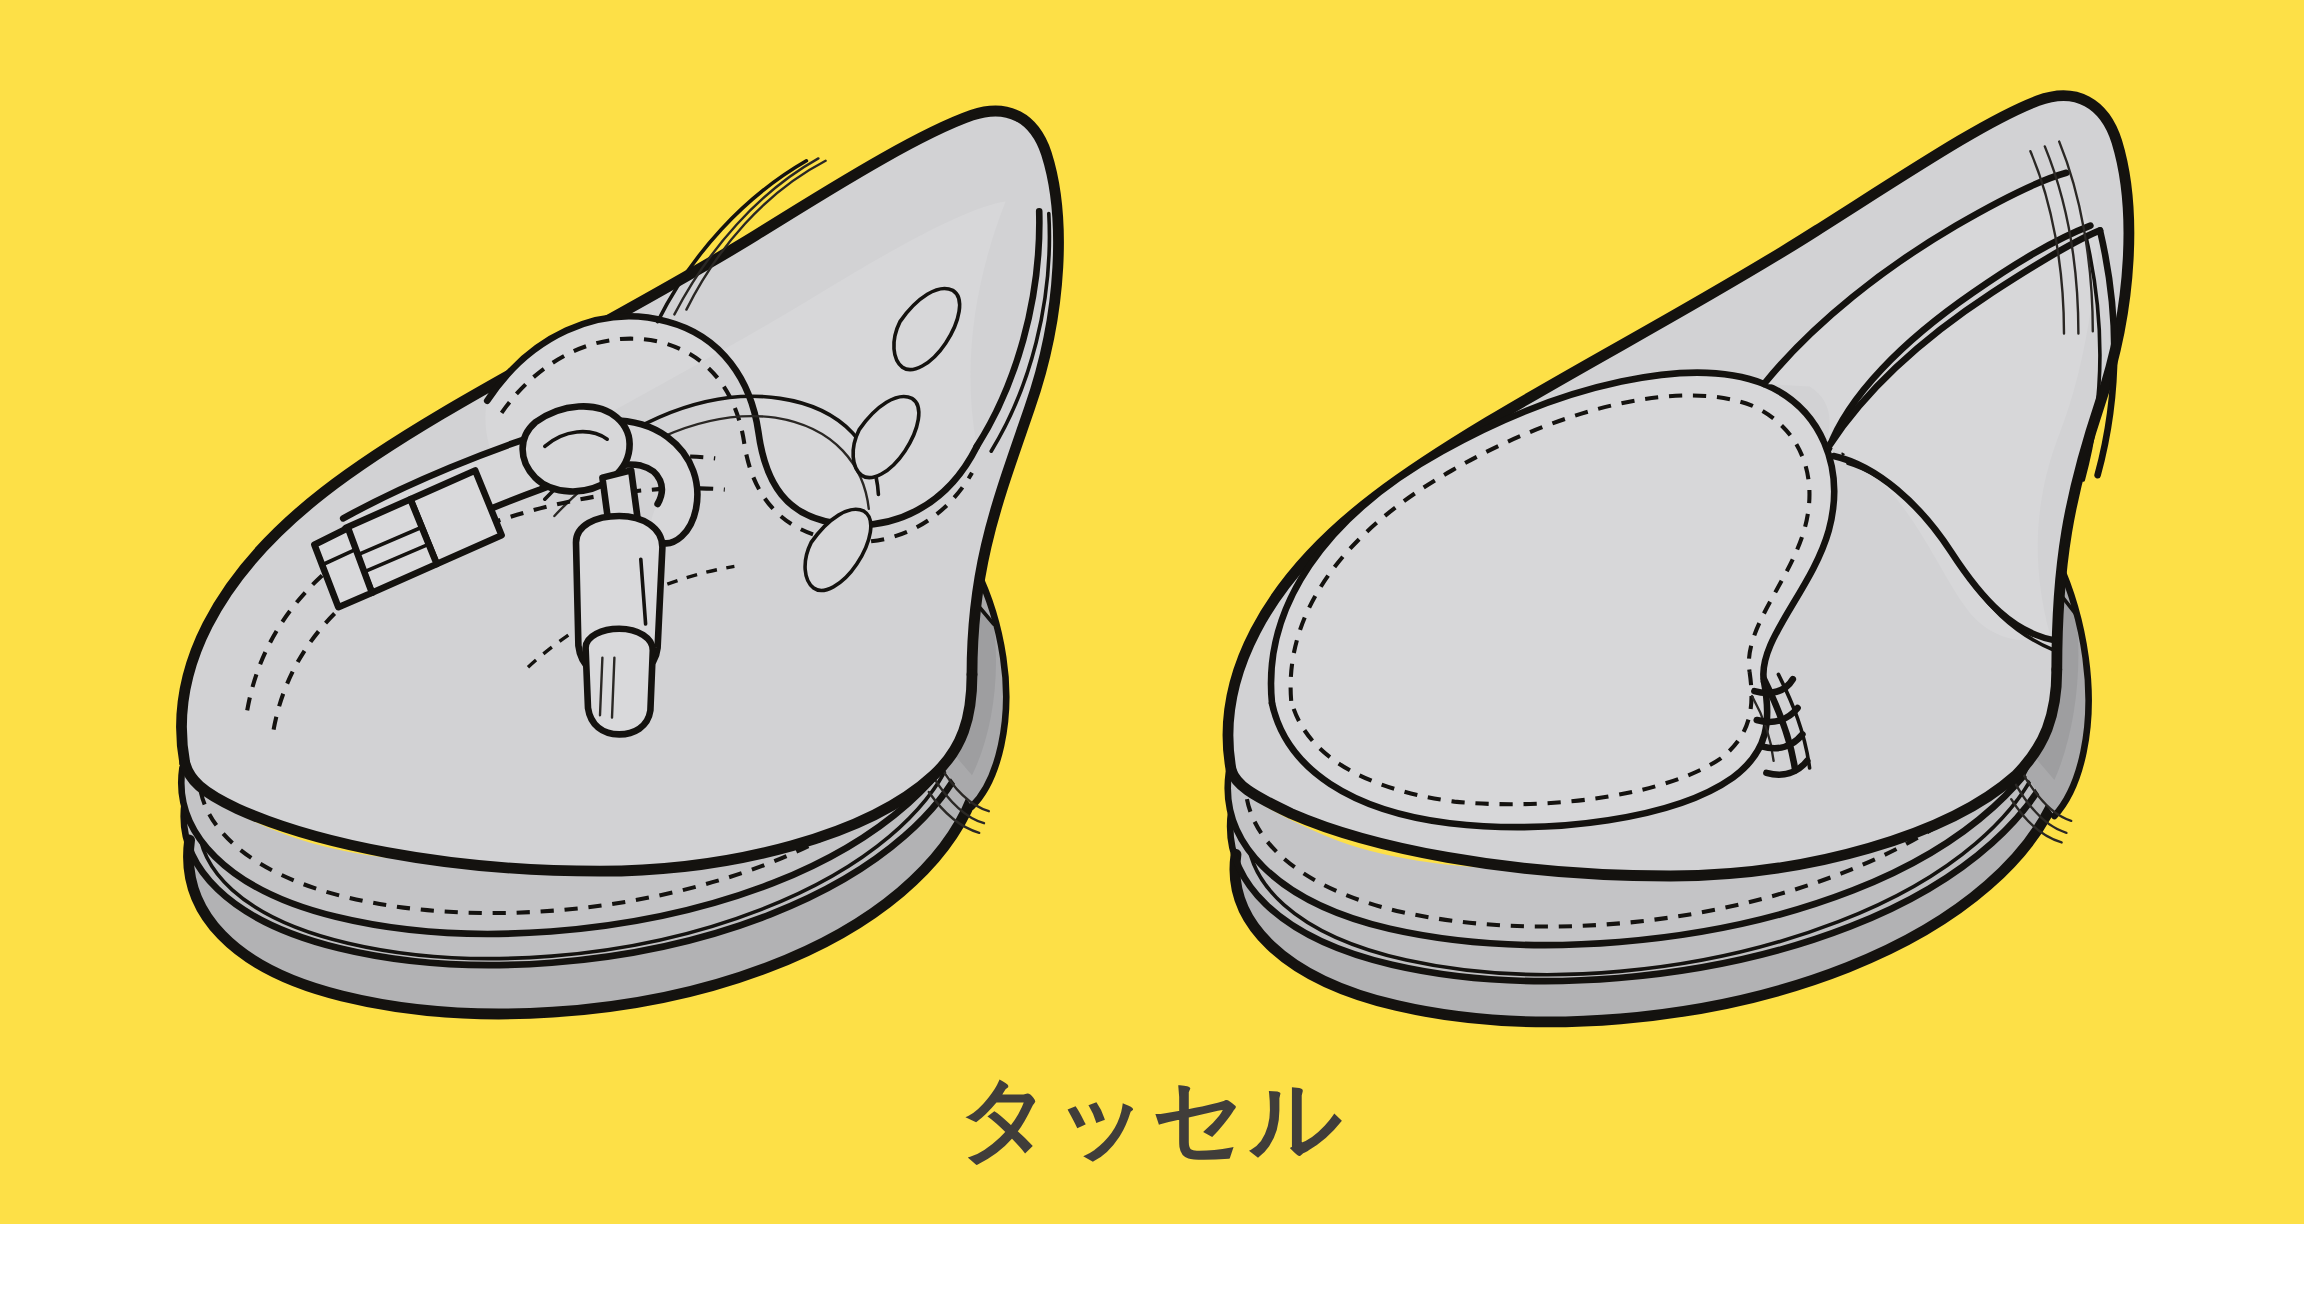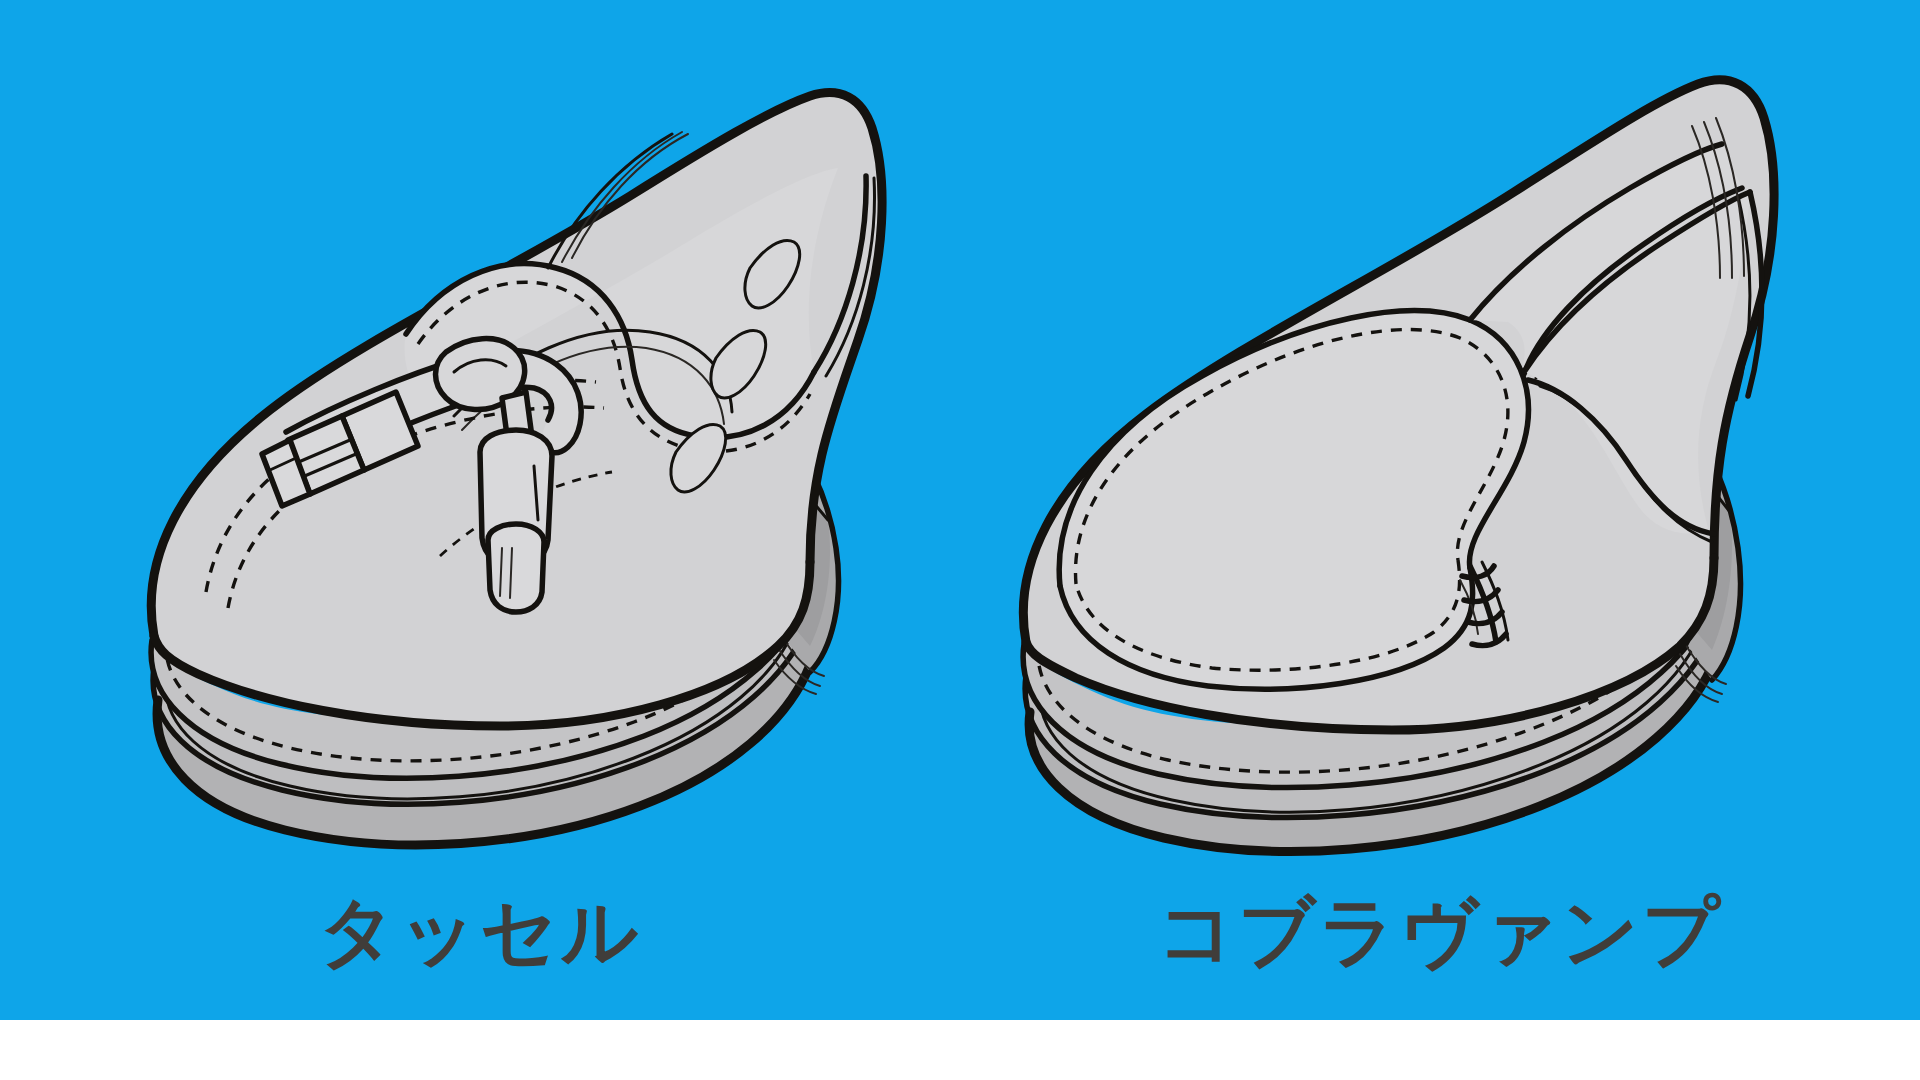--- a/index.html
+++ b/index.html
@@ -9,21 +9,21 @@
   body {
     width: 1920px;
     height: 1080px;
     overflow: hidden;
     font-family: "DejaVu Sans", "Liberation Sans", sans-serif;
   }
   #figure {
     position: relative;
     width: 1920px;
     height: 1020px;
-    background: #0ea5e9;
+    background: #fde047;
   }
   .shoe-panel {
     position: absolute;
     top: 0;
     height: 900px;
   }
   #panel-left  { left: 110px;  width: 880px; }
   #panel-right { left: 1000px; width: 880px; }
 
   .shoe-svg { display: block; width: 100%; height: 100%; }
@@ -383,18 +383,15 @@
         <path class="ink ink-hair" d="M 704,122 C 722,166 732,220 732,278"></path>
         <path class="ink ink-hair" d="M 716,118 C 734,162 744,218 744,276"></path>
       </g>
     </svg>
   </div>
 
   <div class="caption-row">
     <div class="caption-cell">
       <span class="caption-text">タッセル</span>
     </div>
-    <div class="caption-cell">
-      <span class="caption-text">コブラヴァンプ</span>
-    </div>
   </div>
 
 </div>
 
 </body></html>

